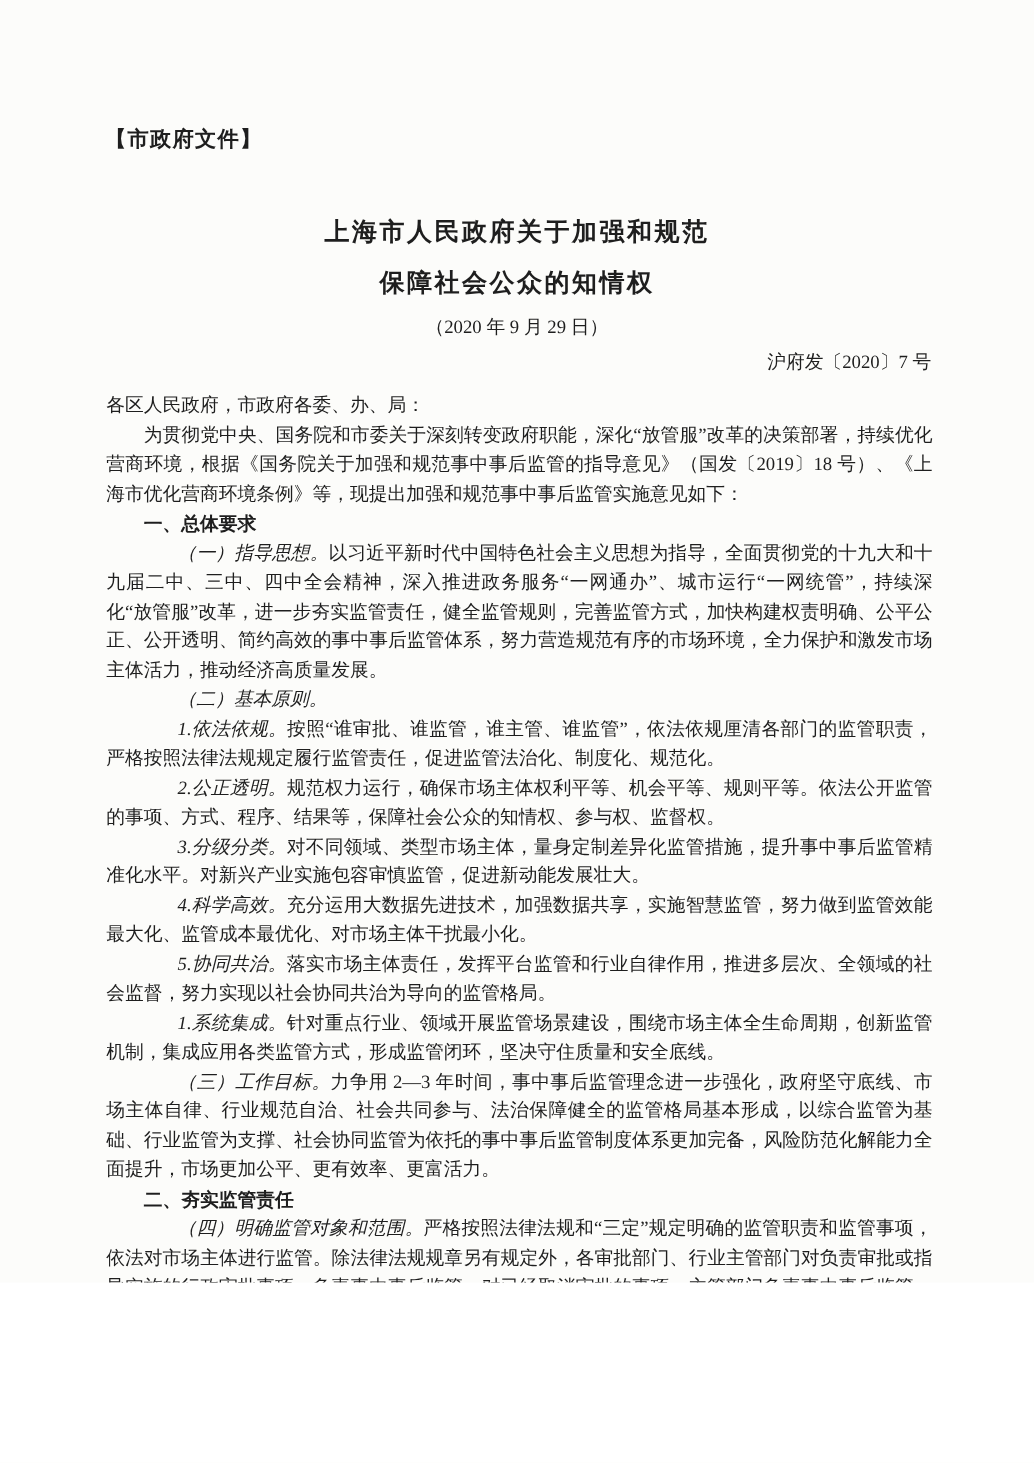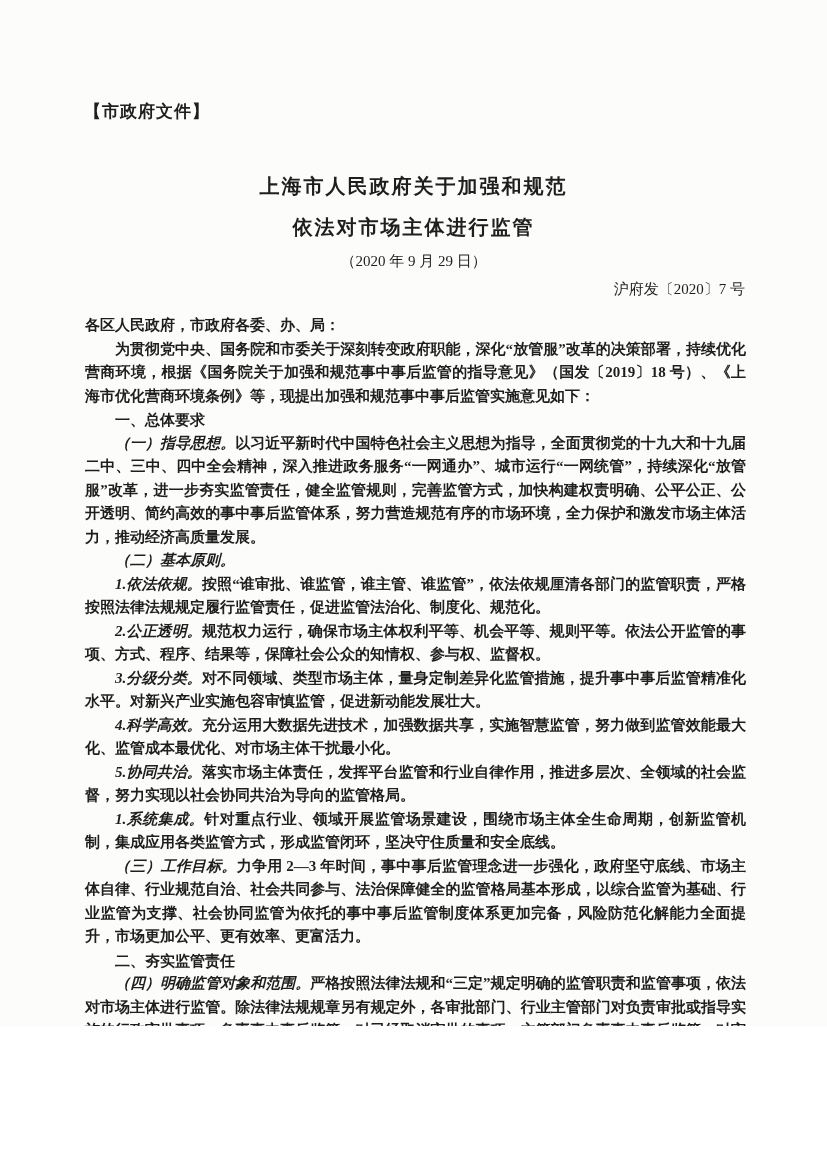--- a/index.html
+++ b/index.html
@@ -57,51 +57,51 @@
   .body {
     position: absolute;
     top: 314px;
     left: 85px;
     width: 661px;
     font-size: 15px;
     line-height: 23.5px;
     text-align: justify;
     text-justify: inter-character;
   }
-  .body p { margin: 0; text-indent: 2em; font-weight: bold; }
+  .body p { margin: 0; text-indent: 2em; }
   .body p.salutation { text-indent: 0; }
 
   .heading {
     font-family: "Liberation Sans", "DejaVu Sans", sans-serif;
     font-weight: bold;
   }
 
   
-  .lead { font-style: italic; }
+  .lead { font-style: italic; margin-left: 27px; }
 
   .footer {
     position: absolute;
     top: 1064px;
     left: 85px;
     width: 661px;
     font-size: 10px;
   }
   .footer .issue { display: block; text-align: center; }
   .footer .pageno { position: absolute; right: 0; top: 0; letter-spacing: 2px; }
 </style>
 </head>
 <body>
 
 <div class="page">
 
   <div class="doc-header">【市政府文件】</div>
 
   <h1 class="title">
     <span>上海市人民政府关于加强和规范</span><br>
-    <span>依法对市场主体进行监管</span>
+    <span>保障社会公众的知情权</span>
   </h1>
 
   <div class="date">（2020 年 9 月 29 日）</div>
 
   <div class="doc-number">沪府发〔2020〕7 号</div>
 
   <div class="body">
     <p class="salutation">各区人民政府，市政府各委、办、局：</p>
 
     <p>为贯彻党中央、国务院和市委关于深刻转变政府职能，深化“放管服”改革的决策部署，持续优化营商环境，根据《国务院关于加强和规范事中事后监管的指导意见》（国发〔2019〕18 号）、《上海市优化营商环境条例》等，现提出加强和规范事中事后监管实施意见如下：</p>

